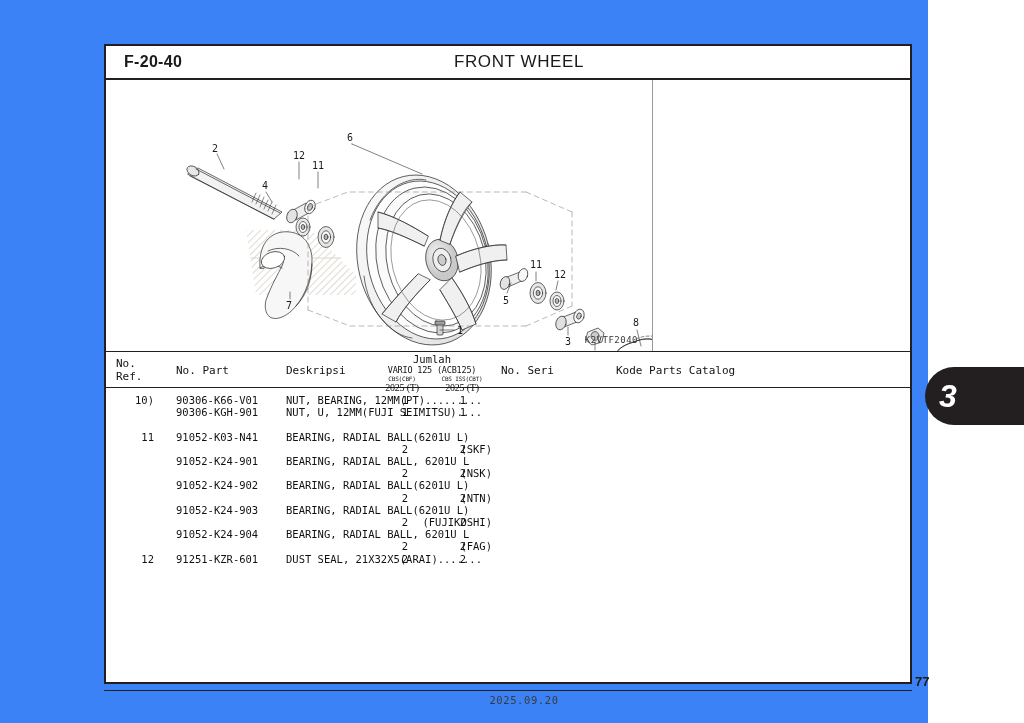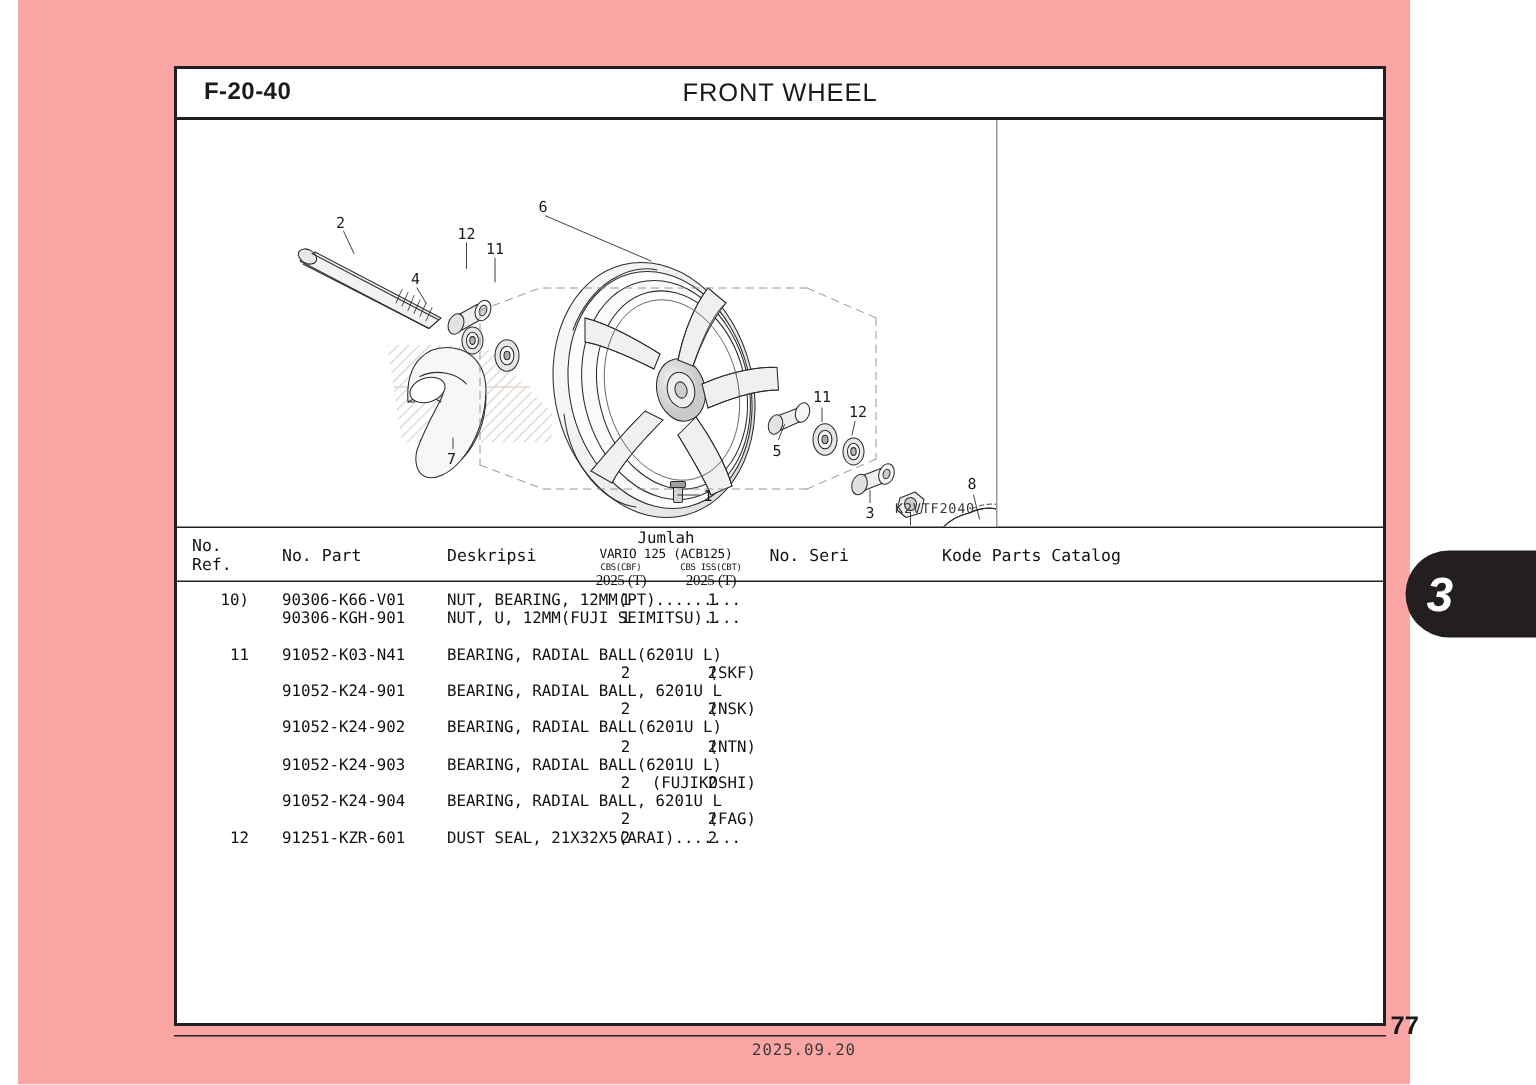--- a/index.html
+++ b/index.html
@@ -11,23 +11,23 @@
     width: 1024px;
     height: 723px;
     position: relative;
     font-family: "DejaVu Sans Mono", monospace;
     overflow: hidden;
   }
 
   
   #page {
     position: absolute;
-    left: 12px; top: 0;
+    left: 0; top: 0;
     width: 928px; height: 723px;
-    background: #fca5a5;
+    background: #3b82f6;
   }
 
   .sheet {
     position: absolute;
     left: 104px;
     top: 44px;
     width: 808px;
     height: 640px;
     border: 2px solid #231f20;
     box-sizing: border-box;
@@ -56,20 +56,21 @@
   .title-name {
     position: absolute;
     left: 0;
     top: 6px;
     width: 100%;
     text-align: center;
     font-family: "Liberation Sans", sans-serif;
     font-size: 17px;
     letter-spacing: 0.6px;
     color: #1a1a1a;
+    padding-left: 11px;
   }
 
   
   .illus-wrap {
     position: absolute;
     left: 0;
     top: 34px;
     width: 100%;
     height: 272px;
     border-bottom: 1.5px solid #231f20;
@@ -236,21 +237,21 @@
     color: #3a3a3a;
     letter-spacing: 0.6px;
     padding-left: 12px;
   }
   .page-num {
     position: absolute;
     left: 915px;
     top: 674px;
     font-family: "Liberation Sans", sans-serif;
     font-weight: bold;
-    font-size: 17px;
+    font-size: 13px;
     color: #1a1a1a;
   }
 </style>
 </head>
 <body>
 
 <div id="page">
 
   <div class="sheet">
 

